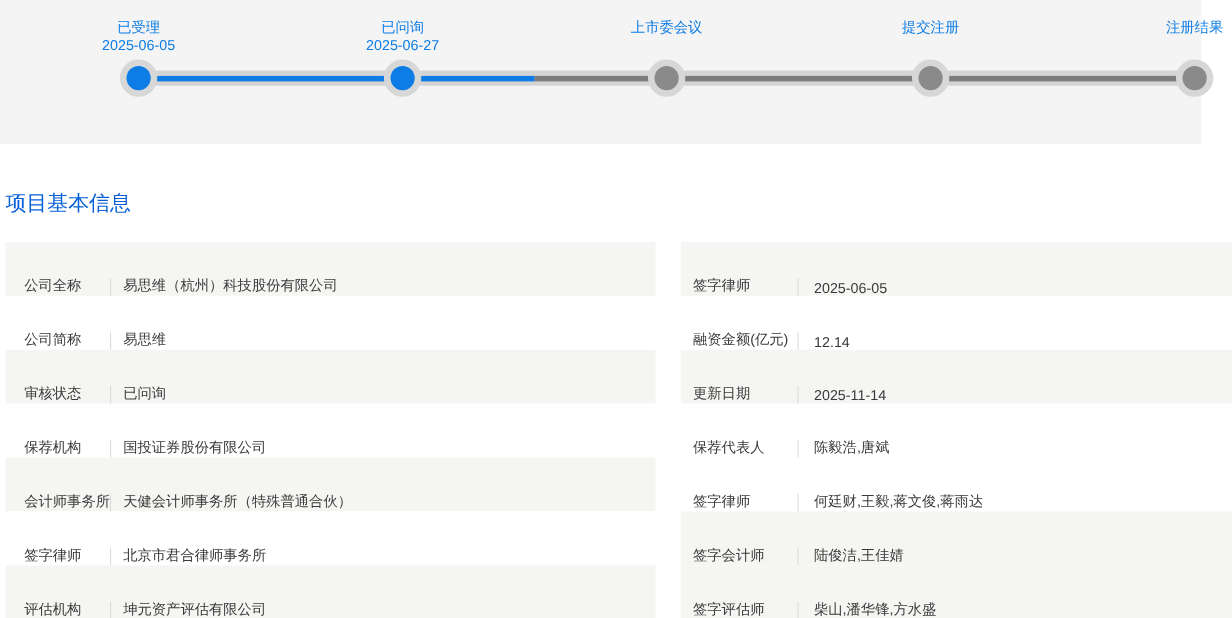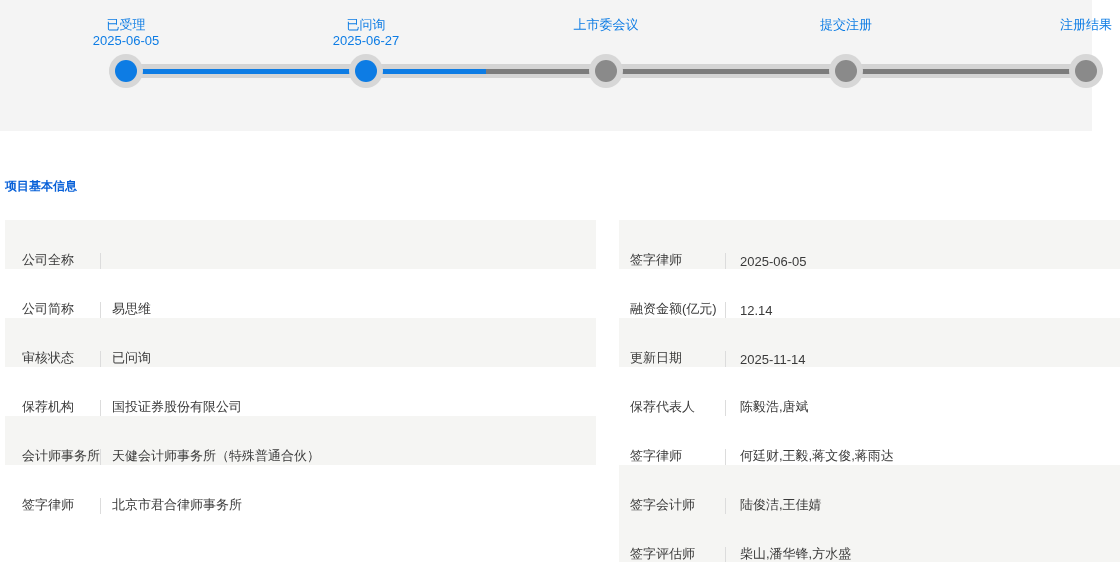--- a/index.html
+++ b/index.html
@@ -17,22 +17,22 @@
   .step-label { position:absolute; top:17px; left:0; transform:translateX(-50%);
                 text-align:center; font-size:13px; line-height:16px; white-space:nowrap;
                 color:var(--accent-blue,#0d7ce4); font-weight:500; }
   .node { position:absolute; top:54px; left:-17px; width:34px; height:34px;
           border-radius:50%; background:var(--ring,#d7d7d7); }
   .node-core { position:absolute; left:6px; top:6px; width:22px; height:22px; border-radius:50%; }
   .node.done    .node-core { background:var(--accent-blue,#0d7ce4); }
   .node.pending .node-core { background:var(--inactive-node,#8a8a8a); }
 
   
-  .section-title { margin:47px 0 0 5px; font-size:12px; line-height:16px;
-                   font-weight:bold; color:var(--title-blue,#0760d8); }
+  .section-title { margin:47px 0 0 5px; font-size:19px; line-height:16px;
+                   font-weight:normal; color:var(--title-blue,#0760d8); }
   .tables { display:flex; margin:26px 0 0 5px; gap:23px; }
   .tbl-left  { width:591px; }
   .tbl-right { width:501px; }
   .row { height:49px; display:flex; align-items:flex-end; font-size:13px;
          color:var(--text,#3a3a3a); background:#ffffff; }
   .row.alt { background:var(--row-alt-bg,#f5f5f3); }
   .tbl-left  .row { padding-left:17px; }
   .tbl-right .row { padding-left:11px; }
   .lbl { flex:none; color:var(--text,#3a3a3a); }
   .tbl-left  .lbl { width:78px; }
@@ -98,20 +98,21 @@
   </div>
 </div>
 
 <h2 class="section-title">项目基本信息</h2>
 
 <div class="tables">
   <div class="tbl-left">
     <div class="row alt">
         <span class="lbl">公司全称</span>
         <span class="divider"></span>
+        <span class="val">易思维（杭州）科技股份有限公司</span>
       </div>
     <div class="row">
         <span class="lbl">公司简称</span>
         <span class="divider"></span>
         <span class="val">易思维</span>
       </div>
     <div class="row alt">
         <span class="lbl">审核状态</span>
         <span class="divider"></span>
         <span class="val">已问询</span>
@@ -123,20 +124,25 @@
       </div>
     <div class="row alt">
         <span class="lbl">会计师事务所</span>
         <span class="divider"></span>
         <span class="val">天健会计师事务所（特殊普通合伙）</span>
       </div>
     <div class="row">
         <span class="lbl">签字律师</span>
         <span class="divider"></span>
         <span class="val">北京市君合律师事务所</span>
+      </div>
+    <div class="row alt">
+        <span class="lbl">评估机构</span>
+        <span class="divider"></span>
+        <span class="val">坤元资产评估有限公司</span>
       </div>
   </div>
 
   <div class="tbl-right">
     <div class="row alt">
         <span class="lbl">签字律师</span>
         <span class="divider"></span>
         <span class="val">2025-06-05</span>
       </div>
     <div class="row">

